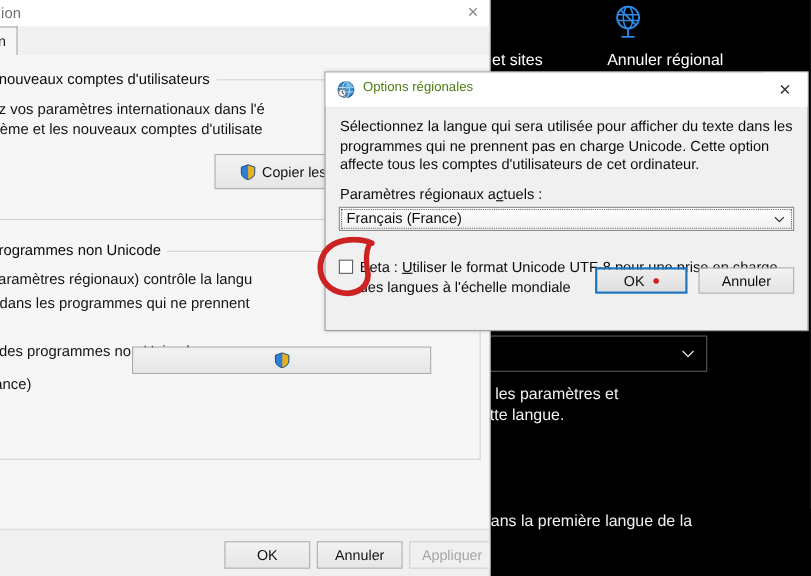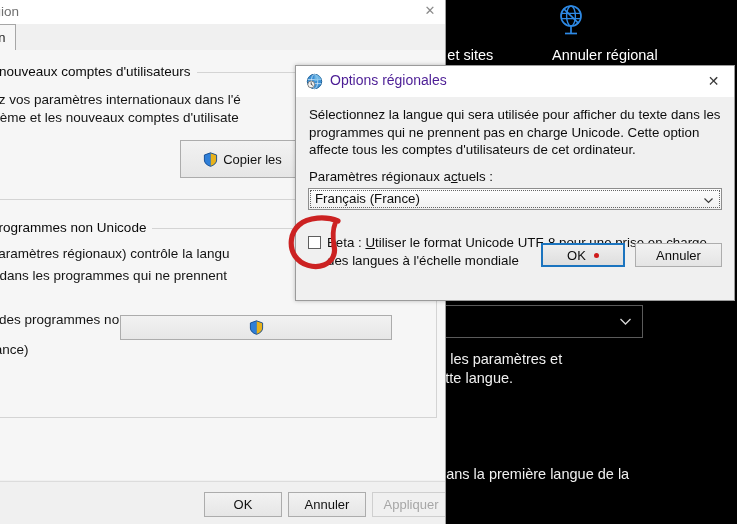--- a/index.html
+++ b/index.html
@@ -107,21 +107,21 @@
     position:absolute;left:295px;top:65px;width:440px;height:236px;
     background:#f0f0f0;border:1px solid #9b9b9b;
     box-shadow:0 0 4px rgba(0,0,0,.25);
     box-sizing:border-box;
   }
   #opt-titlebar{
     position:absolute;left:0;top:0;width:100%;height:31px;background:#ffffff;
   }
   #opt-app-icon{position:absolute;left:10px;top:7px;width:17px;height:17px;}
   #opt-title{
-    position:absolute;left:34px;top:6px;font-size:14px;color:#4c1d95;
+    position:absolute;left:34px;top:6px;font-size:12px;color:#4d7c0f;
     white-space:nowrap;
   }
   #opt-close{
     position:absolute;right:0;top:0;width:41px;height:30px;
     display:flex;align-items:center;justify-content:center;
     font-size:14px;color:#3a3a3a;background:#ffffff;
   }
   #opt-desc{
     position:absolute;left:13px;top:40px;width:412px;
     font-size:13.3px;line-height:17.5px;color:#0d0d0d;
@@ -232,21 +232,21 @@
       <div class="region-tab" id="tab-admin">Administration</div>
     </div>
 
     <div id="region-body">
 
       <div class="grp-box" style="left:9px;top:22px;width:548px;height:128px;"></div>
       <div class="grp-title" style="left:18px;top:14px;">cran d'accueil et nouveaux comptes d'utilisateurs</div>
       <div class="body-text" style="left:20px;top:42px;">Affichez et copiez vos paramètres internationaux dans l'é</div>
       <div class="body-text" style="left:20px;top:60px;">les comptes système et les nouveaux comptes d'utilisate</div>
 
-      <div class="win-btn" style="left:300px;top:90px;width:125px;height:38px;">
+      <div class="win-btn" style="left:315px;top:90px;width:125px;height:32px;">
         <span class="shield">
           <svg viewBox="0 0 15 15" width="15" height="15">
             <path d="M7.5 0.8 L13.6 3 V8 C13.6 11 10.8 13.4 7.5 14.3 C4.2 13.4 1.4 11 1.4 8 V3 Z" fill="#1e63b8"></path>
             <path d="M7.5 0.8 L13.6 3 V8 C13.6 11 10.8 13.4 7.5 14.3 Z" fill="#e8b21c"></path>
             <path d="M7.5 0.8 L1.4 3 V8 C1.4 11 4.2 13.4 7.5 14.3 Z" fill="#2f7fd8"></path>
             <path d="M7.5 0.8 L13.6 3 V8 C13.6 11 10.8 13.4 7.5 14.3 C4.2 13.4 1.4 11 1.4 8 V3 Z" fill="none" stroke="#1a4f92" stroke-width=".9"></path>
           </svg>
         </span>
         <span>Copier les</span>
       </div>

